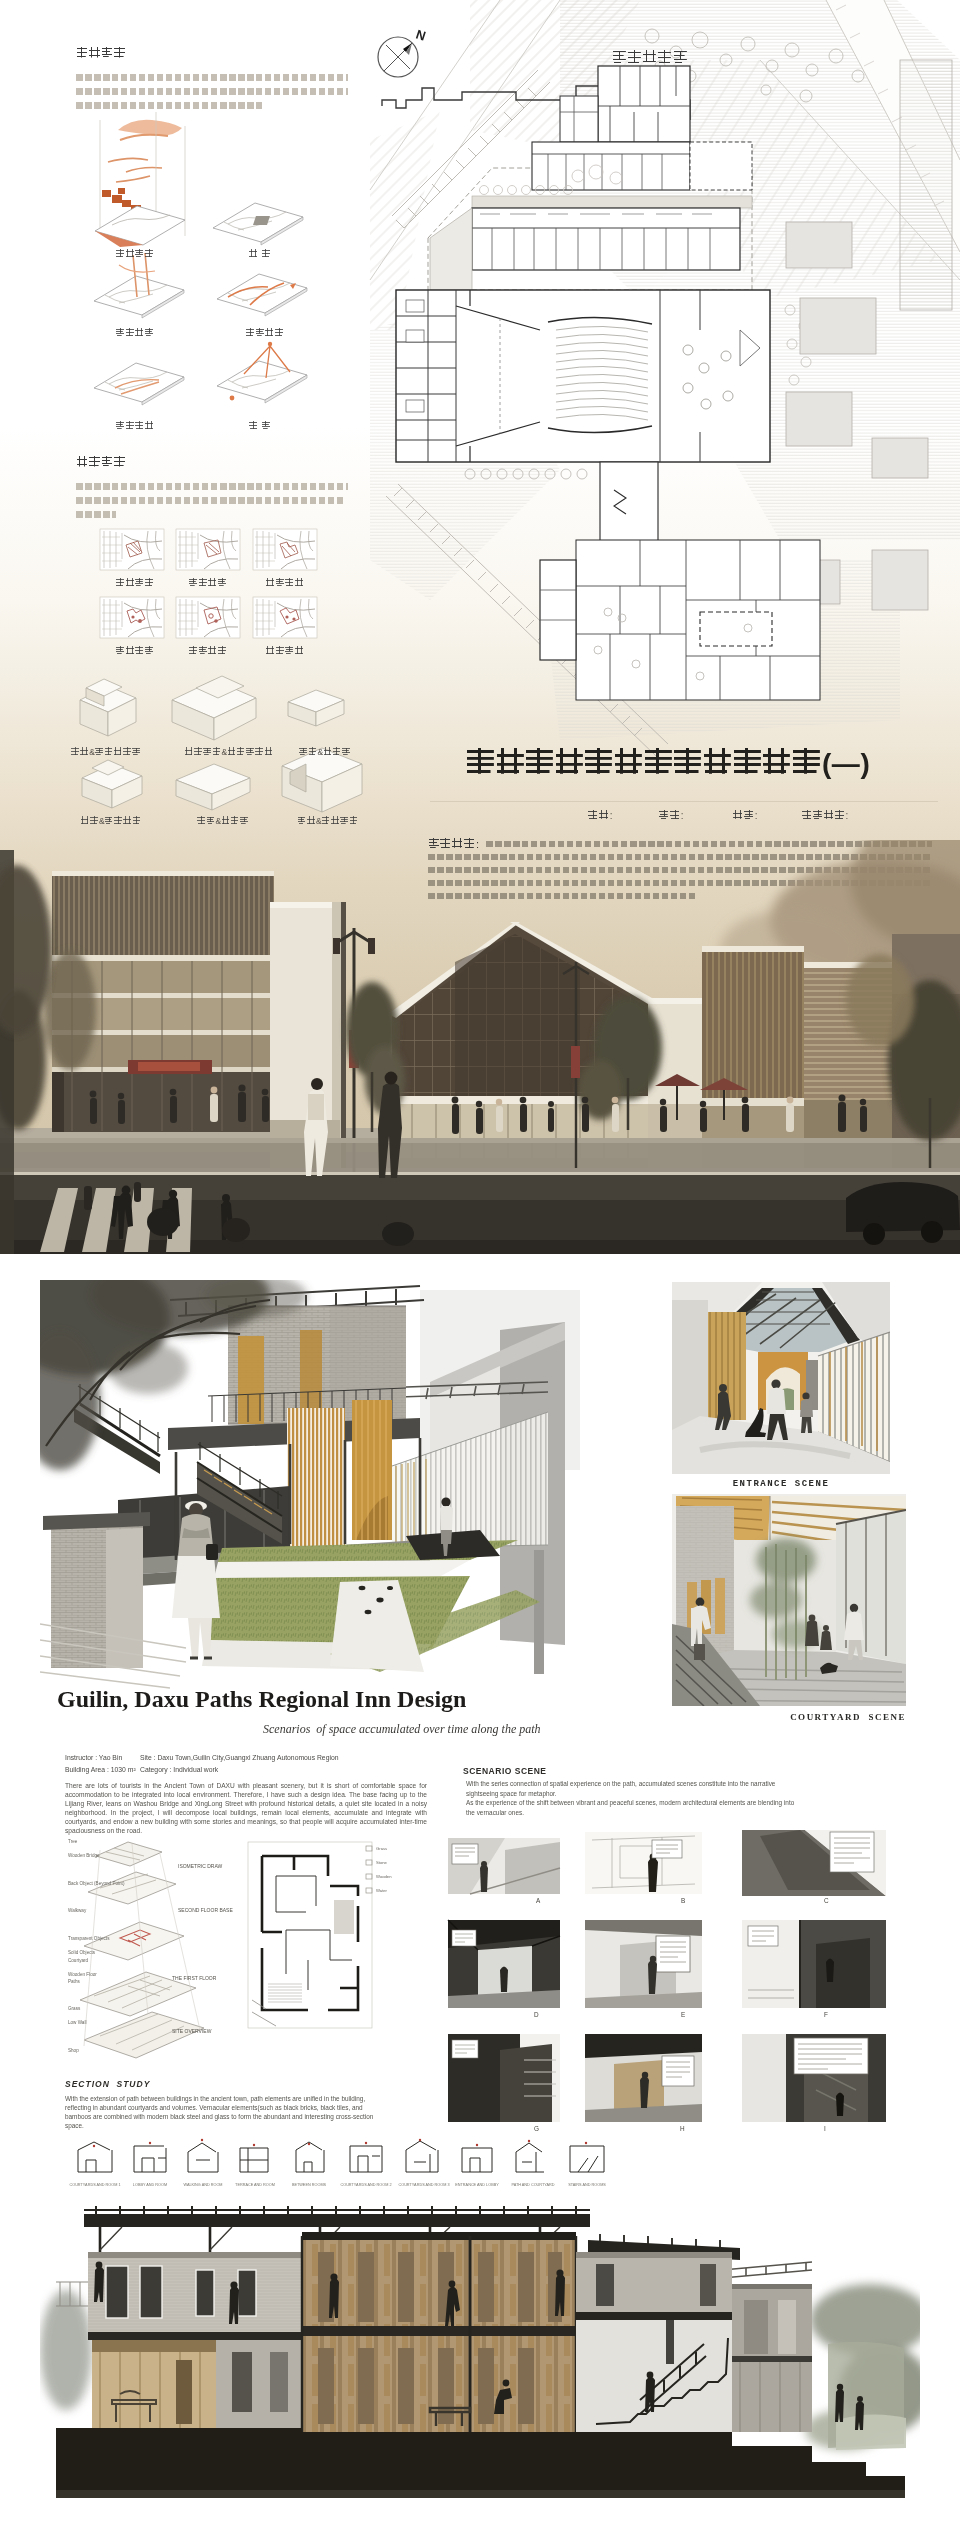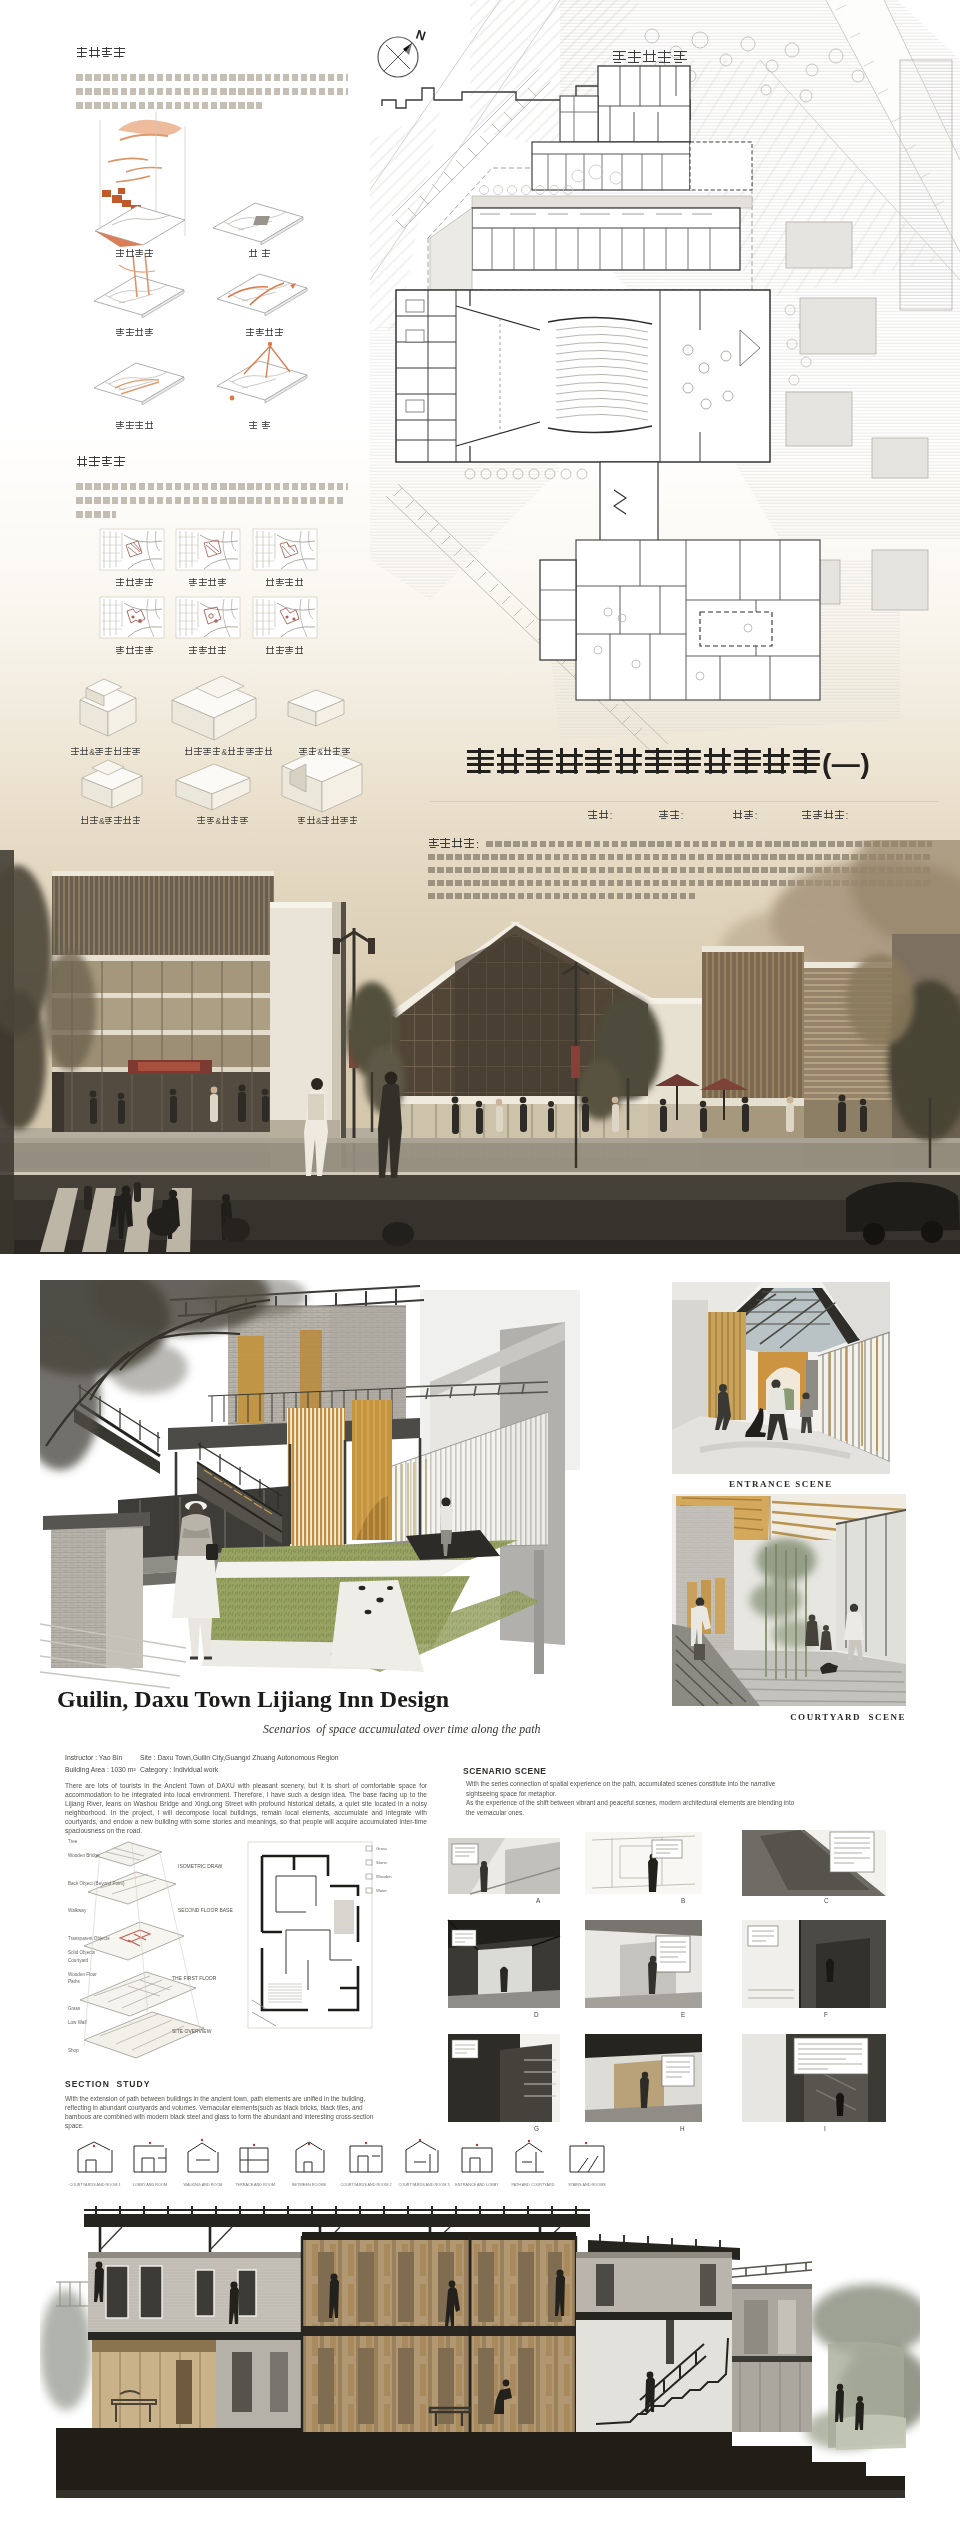--- a/index.html
+++ b/index.html
@@ -883,21 +883,21 @@
 </g>
 <g>
 <circle cx="806" cy="1396" r="3.6" fill="#3a3833"></circle>
 <path d="M801,1401 q6,-4 11,0 l1,16 -13,0z" fill="#8f8d86"></path>
 <path d="M802,1417 h9 l1,16 -4,0 -1,-12 -2,12 -4,0z" fill="#44423c"></path>
 </g>
 
 <path d="M746,1432 q10,-12 14,-24 l3,1 q2,12 -3,23 l6,1 -1,4 -20,0z" fill="#211f1b"></path>
 </svg>
 
-<div class="abs" style="left:672px;top:1479px;width:218px;text-align:center;font-family:Liberation Serif, serif;font-weight:bold;font-size:9px;letter-spacing:1.5px;color:#2a2a28;">ENTRANCE SCENE</div>
+<div class="abs" style="left:672px;top:1479px;width:218px;text-align:center;font-family:Liberation Mono, monospace;font-weight:bold;font-size:9px;letter-spacing:1.5px;color:#2a2a28;">ENTRANCE SCENE</div>
 
 <svg class="abs" style="left:672px;top:1494px;" width="234" height="212" viewBox="672 1494 234 212">
 <rect x="672" y="1494" width="234" height="212" fill="#eeedea"></rect>
 
 <polygon points="676,1496 770,1496 768,1544 676,1532" fill="#d4a95c"></polygon>
 <path d="M682,1498 l80,2 M680,1506 l82,4 M678,1514 l84,6 M677,1522 l86,8" stroke="#a87f3c" stroke-width="1.4" fill="none"></path>
 
 <polygon points="770,1496 906,1496 906,1560 770,1548" fill="#f0ece2"></polygon>
 <g stroke="#b9934f" stroke-width="2.6" fill="none">
 <path d="M772,1502 L906,1510 M772,1512 L906,1524 M772,1522 L906,1538 M772,1532 L902,1552 M772,1542 L880,1560"></path>
@@ -947,21 +947,21 @@
 <circle cx="812" cy="1618" r="3.4"></circle>
       <path d="M807,1622 q6,-4 10,0 l2,24 -14,0z"></path>
 <circle cx="826" cy="1628" r="3"></circle>
       <path d="M822,1632 q5,-3 8,0 l2,18 -12,0z"></path>
 </g>
 <path d="M820,1668 q8,-8 12,-4 l6,2 -2,6 -14,2z" fill="#2a2823"></path>
 </svg>
 
 <div class="abs" style="left:672px;top:1712px;width:234px;text-align:right;font-family:'Liberation Serif',serif;font-weight:bold;font-size:9px;letter-spacing:1.5px;color:#2a2a28;">COURTYARD&nbsp;&nbsp;SCENE</div>
 
-<div class="abs" style="left:57px;top:1686px;font-family:'Liberation Serif',serif;font-weight:bold;font-size:24px;color:#1d1c1a;">Guilin, Daxu Town Lijiang Inn Design</div>
+<div class="abs" style="left:57px;top:1686px;font-family:'Liberation Serif',serif;font-weight:bold;font-size:24px;color:#1d1c1a;">Guilin, Daxu Paths Regional Inn Design</div>
 
 <div class="abs" style="left:263px;top:1722px;font-family:'Liberation Serif',serif;font-style:italic;font-size:12px;color:#3a3936;">Scenarios&nbsp; of space accumulated over time along the path</div>
 
 <div class="abs" style="left:65px;top:1754px;font-size:6.8px;color:#4a4946;">Instructor : Yao Bin</div>
 <div class="abs" style="left:140px;top:1754px;font-size:6.8px;color:#4a4946;">Site : Daxu Town,Guilin City,Guangxi Zhuang Autonomous Region</div>
 <div class="abs" style="left:65px;top:1766px;font-size:6.8px;color:#4a4946;">Building Area : 1030 m²</div>
 <div class="abs" style="left:140px;top:1766px;font-size:6.8px;color:#4a4946;">Category : Individual work</div>
 
 <div class="abs" style="left:65px;top:1781px;width:362px;font-size:6.6px;line-height:9px;color:#55544f;text-align:justify;">There are lots of tourists in the Ancient Town of DAXU with pleasant scenery, but it is short of comfortable space for accommodation to be integrated into local environment. Therefore, I have such a design idea. The base facing up to the Lijiang River, leans on Washou Bridge and XingLong Street with profound historical details, a quiet site located in a noisy neighborhood. In the project, I will decompose local buildings, remain local elements, accumulate and integrate with courtyards, and endow a new building with some stories and meanings, so that people will acquire accumulated inter-time spaciousness on the road.</div>
 
@@ -1144,21 +1144,21 @@
 <polygon points="786,2034 886,2034 886,2122 786,2122" fill="#3c3a34"></polygon>
 <polygon points="804,2056 868,2050 868,2122 804,2122" fill="#57554d"></polygon>
 <path d="M816,2070 l40,20 M816,2090 l40,20" stroke="#77756d" stroke-width="1.4"></path>
 <rect x="794" y="2038" width="74" height="36" fill="#fff" stroke="#6e6c64" stroke-width="0.8"></rect>
 <path d="M798,2044 h64 M798,2049 h64 M798,2054 h64 M798,2059 h48 M798,2064 h64 M798,2069 h30" stroke="#9a988f" stroke-width="0.8"></path>
 <path d="M836,2096 q4,-7 8,0 l-1,20 -6,0z" fill="#16140f"></path>
 <text x="824" y="2131" font-size="6.4px" fill="#44423c" font-family="Liberation Sans">I</text>
 </g>
 </svg>
 
-<div class="abs" style="left:65px;top:2079px;font-size:8.5px;font-weight:bold;letter-spacing:1px;color:#2e2d2a;">SECTION&nbsp;&nbsp;STUDY</div>
+<div class="abs" style="left:65px;top:2079px;font-size:8.5px;font-weight:bold;letter-spacing:1px;color:#2e2d2a;font-style:italic;">SECTION&nbsp;&nbsp;STUDY</div>
 <div class="abs" style="left:65px;top:2094px;width:320px;font-size:6.4px;line-height:9px;color:#55544f;">With the extension of path between buildings in the ancient town, path elements are unified in the building, reflecting in abundant courtyards and volumes. Vernacular elements(such as black bricks, black tiles, and bamboos are combined with modern black steel and glass to form the abundant and interesting cross-section space.</div>
 
 <svg class="abs" style="left:60px;top:2136px;" width="600" height="60" viewBox="60 2136 600 60">
 <g stroke="#2a2925" stroke-width="1" fill="none">
 <g>
         <path d="M78,2150 l16,-8 16,8 M78,2150 v22 h34 v-22 M86,2172 v-12 h10 v12"></path>
         <circle cx="94" cy="2146" r="1.2" fill="#b03a30" stroke="none"></circle>
       </g>
 <g>
         <path d="M134,2146 h30 M134,2146 v26 h32 v-24 M142,2172 v-14 h12 v14 M158,2158 h8"></path>

